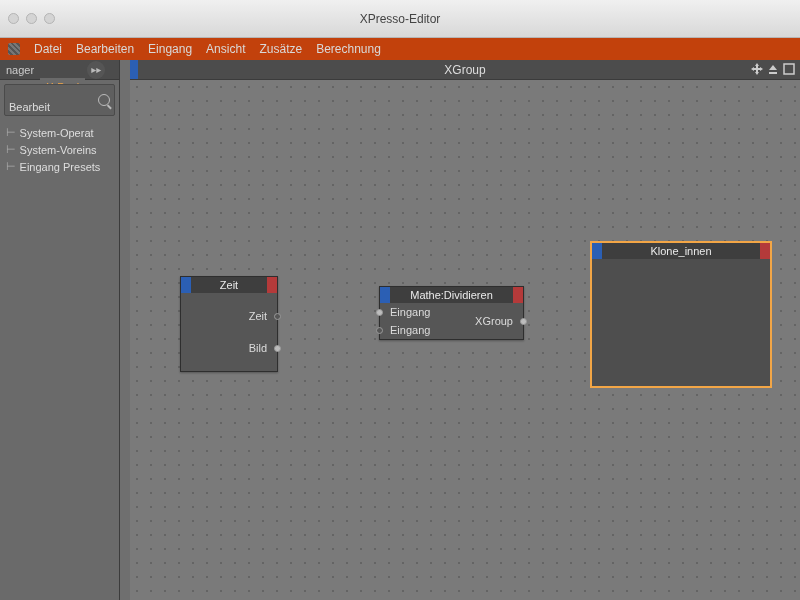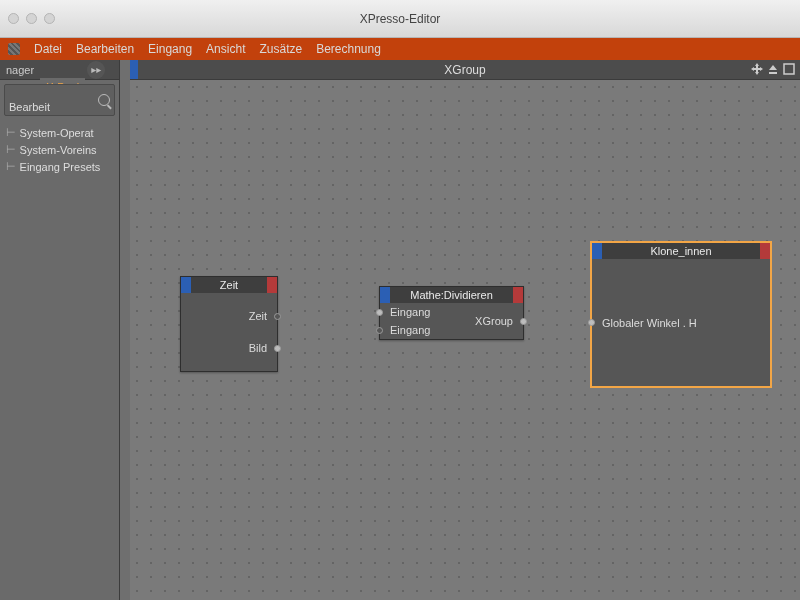--- a/index.html
+++ b/index.html
@@ -191,23 +191,17 @@
           </div>
         </div>
       </div>
 
       <div class="node selected" style="left:461px; top:162px; width:180px; height:145px;">
         <div class="hdr">
             <div class="bl"></div>
             <div class="tt">Klone_innen</div>
             <div class="rd"></div>
           </div>
-        <div class="bodyn" style="height:calc(100% - 16px); display:flex; flex-direction:column; justify-content:center;">
-          <div class="port-row port-in">
-            <span class="port-dot filled"></span>
-            <span class="lbl">Globaler Winkel . H</span>
-          </div>
-        </div>
       </div>
 
     </div>
   </div>
 </div>
 
 </body></html>

